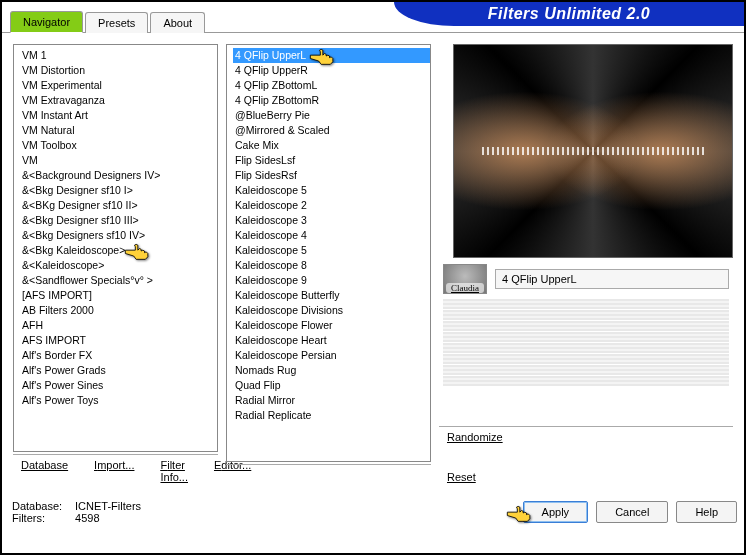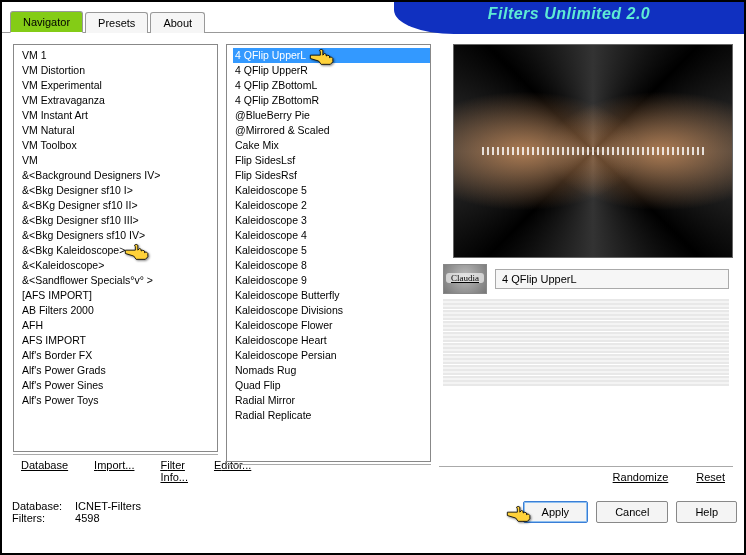--- a/index.html
+++ b/index.html
@@ -16,23 +16,23 @@
   .top {
     position: relative;
     height: 30px;
     background: #fff;
   }
   .title-banner {
     position: absolute;
     right: 0;
     top: 0;
     width: 350px;
-    height: 32px;
+    height: 24px;
     background: #1030c0;
-    color: #5eead4;
+    color: #ffffff;
     font-weight: bold;
     font-style: italic;
     font-size: 16px;
     text-align: center;
     line-height: 24px;
     border-bottom-left-radius: 60px 24px;
     letter-spacing: 0.5px;
   }
   .tabs {
     display: flex;
@@ -126,21 +126,21 @@
     display:flex; align-items:center; gap:8px;
     padding: 6px 4px 2px 4px;
   }
   .filter-logo {
     width:44px; height:30px;
     background: radial-gradient(circle at 50% 40%, #bbb, #777);
     border:1px solid #888;
     position:relative;
   }
   .filter-logo-text {
-    position:absolute; top:8px; left:2px; right:2px;
+    position:absolute; top:18px; left:2px; right:2px;
     font-family: cursive; font-size:9px; color:#000; text-align:center;
     background: rgba(255,255,255,0.6);
     border-radius:3px;
     text-decoration:underline;
   }
   .filter-name-input {
     flex:1; border:1px solid #aaa; background:#f6f6f6;
     padding:3px 6px; font-size:11px; cursor:default;
   }
   .spacer { flex:1; }
@@ -155,21 +155,21 @@
     display:flex; gap:26px; padding: 0 8px;
     font-size: 11px;
   }
   .link {
     text-decoration: underline;
     text-decoration-color: #000;
     cursor: default;
   }
   .right-links {
     display:flex; gap:28px; justify-content:flex-end;
-    padding: 0 8px; font-size:11px;
+    padding: 0 8px; font-size:11px;flex-direction:column;
   }
   .bottom {
     display:flex; justify-content:space-between; align-items:center;
     padding: 6px 7px 8px 10px;
     gap: 12px;
   }
   .status { font-size:11px; }
   .status .lab { display:inline-block; width:60px; }
   .buttons { display:flex; gap:8px; position:relative; }
   .btn {

